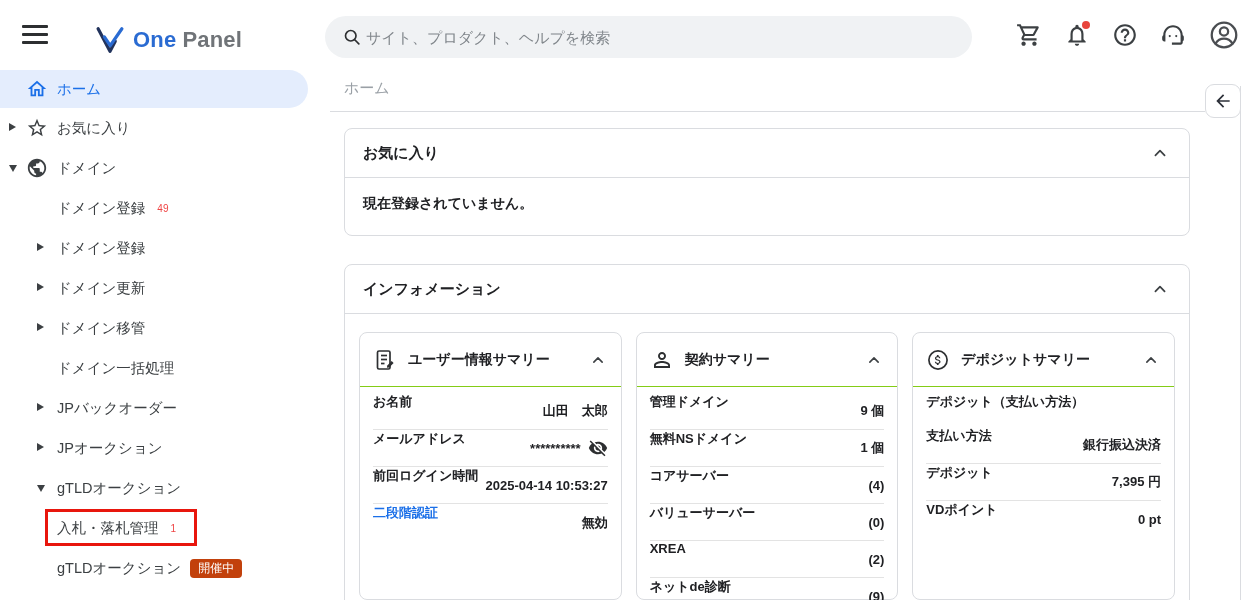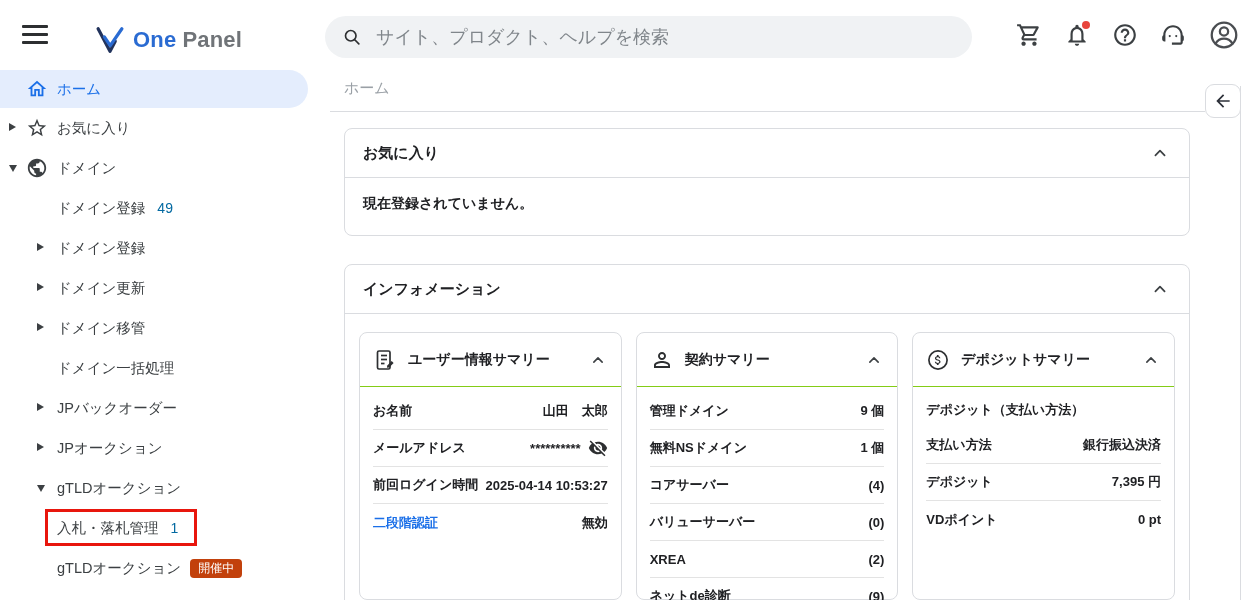--- a/index.html
+++ b/index.html
@@ -11,35 +11,35 @@
   .header { position:absolute; left:0; top:0; width:1250px; height:70px; background:#fff; }
   .hamburger { position:absolute; left:22px; top:25px; width:26px; height:20px; cursor:pointer; }
   .hamburger span { display:block; height:2.6px; background:#2d2f31; margin-bottom:5.6px; border-radius:1px; }
   .logo { position:absolute; left:94px; top:25px; display:flex; align-items:center; }
   .logo-mark { width:32px; height:30px; margin-right:7px; }
   .logo-one { font-size:22px; font-weight:700; color:#2a6bd2; letter-spacing:.2px; }
   .logo-panel { font-size:22px; font-weight:700; color:#707478; margin-left:6px; letter-spacing:.2px; }
   .searchbar { position:absolute; left:325px; top:16px; width:647px; height:42px; background:#f0f2f4;
     border-radius:21px; display:flex; align-items:center; }
   .searchbar svg { margin-left:17px; flex:none; }
-  .searchbar input { border:none; outline:none; background:transparent; margin-left:14px; width:560px;
-    font-size:18px; color:#3c4043; font-family:inherit; }
+  .searchbar input { border:none; outline:none; background:transparent; margin-left:4px; width:560px;
+    font-size:15px; color:#3c4043; font-family:inherit; }
   .searchbar input::placeholder { color:#80868b; opacity:1; }
   .hicons { position:absolute; right:10px; top:0; height:70px; display:flex; align-items:center; }
   .hicon { position:relative; width:26px; height:26px; margin-left:22px; cursor:pointer; }
   .hicon.big { width:32px; height:32px; }
   .hicon svg { width:100%; height:100%; }
   .notif-dot { position:absolute; right:0px; top:-1px; width:8px; height:8px; border-radius:50%; background:#e8453c; }
 
   
   .sidebar { position:absolute; left:0; top:70px; width:330px; height:530px; background:#fff; overflow:hidden; }
   .side-item { position:relative; height:40px; cursor:pointer; }
   .side-item .label-wrap { position:absolute; left:57px; top:0; height:100%; display:flex; align-items:center; white-space:nowrap; }
   .side-item .lbl { font-size:14.5px; color:#3c4043; }
-  .side-item .count { font-size:14px; color:#0369a1; margin-left:12px; }
+  .side-item .count { font-size:10px; color:#ef4444; margin-left:12px; }
   .side-item.home { height:38px; margin-right:22px; background:#e4edfd; border-radius:0 19px 19px 0; }
   .side-item.home .lbl { color:#1a6fe8; font-weight:500; }
   .tri-r { position:absolute; top:50%; margin-top:-5px; width:0; height:0;
     border-left:7px solid #3c4043; border-top:4.5px solid transparent; border-bottom:4.5px solid transparent; }
   .tri-d { position:absolute; top:50%; margin-top:-3px; width:0; height:0;
     border-top:7px solid #3c4043; border-left:4.5px solid transparent; border-right:4.5px solid transparent; }
   .lv1 { left:9px; } .lv2 { left:37px; }
   .side-icon { position:absolute; left:26px; top:50%; margin-top:-11px; width:22px; height:22px; }
   .badge { display:inline-block; margin-left:9px; background:#c2410c; color:#fff; font-size:12px;
     font-weight:500; padding:3px 8px 4px; border-radius:4px; line-height:1; }
@@ -61,21 +61,21 @@
   .chev { margin-left:auto; width:22px; height:22px; cursor:pointer; flex:none; }
   .fav-body { padding:17px 18px 22px; font-size:14px; font-weight:700; color:#202124; }
   .card.fav { margin-bottom:28px; }
   .info-body { display:flex; gap:14px; align-items:stretch; padding:18px 14px 14px; height:300px; }
   .subcard { flex:1 1 0; border:1px solid #dadce0; border-radius:8px; display:flex; flex-direction:column; min-width:0; }
   .sub-head { display:flex; align-items:center; height:54px; padding:0 13px; border-bottom:1px solid #84cc16; flex:none; }
   .sub-head .sicon { width:24px; height:24px; margin-right:11px; flex:none; }
   .sub-title { font-size:14px; font-weight:700; color:#202124; white-space:nowrap; }
   .sub-head .chev { width:20px; height:20px; }
   .rows { padding-top:6px; }
-  .row { display:flex; align-items:center; justify-content:space-between; height:37px; margin:0 13px;
+  .row { display:flex; justify-content:space-between; height:37px; margin:0 13px;
     border-bottom:1px solid #e3e3e3; }
   .row.noline { border-bottom:none; }
   .row .rlabel { font-size:13px; font-weight:700; color:#202124; white-space:nowrap; }
   .row .rvalue { font-size:13px; font-weight:700; color:#202124; white-space:nowrap; display:flex; align-items:center; }
   .row .rlabel.link { color:#1a6fe8; cursor:pointer; font-weight:700; }
   .row.subhead { justify-content:flex-start; border-bottom:none; height:34px; }
   .eye { width:20px; height:20px; margin-left:7px; cursor:pointer; }
 </style>
 </head>
 <body>

